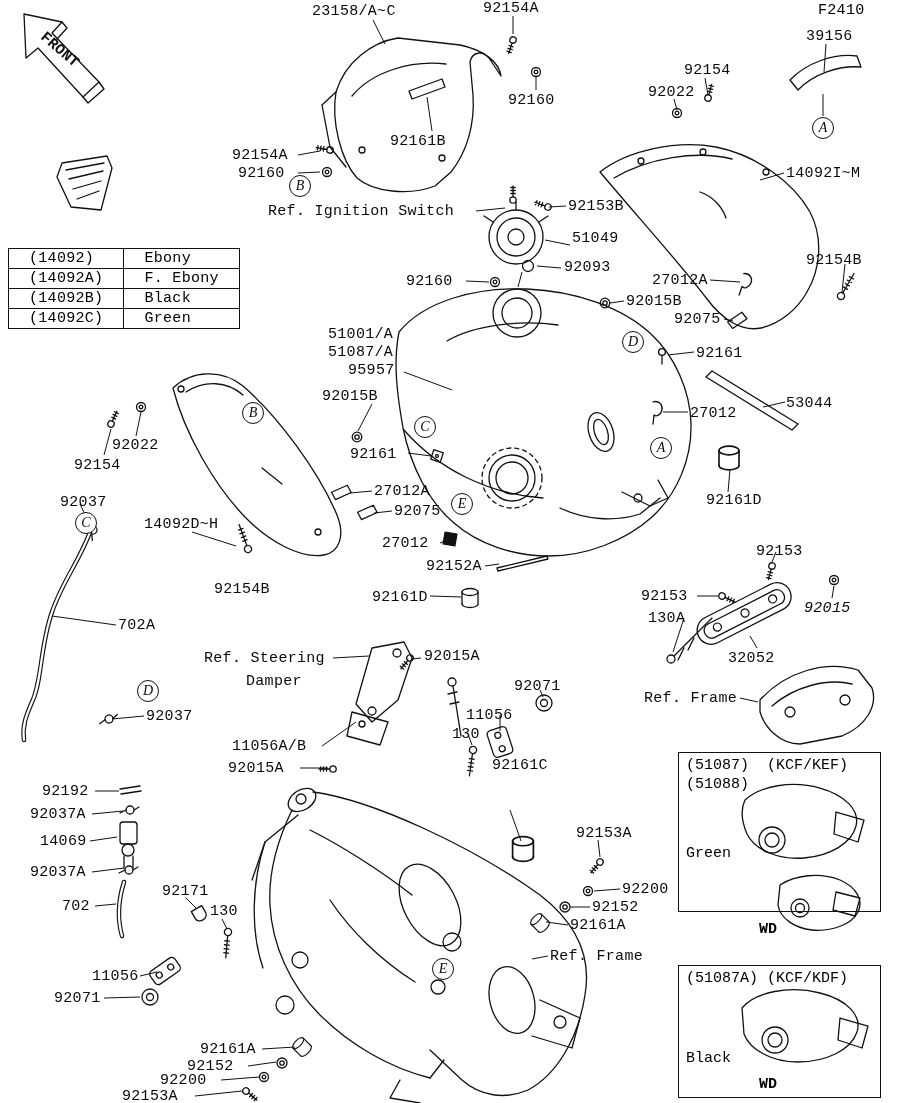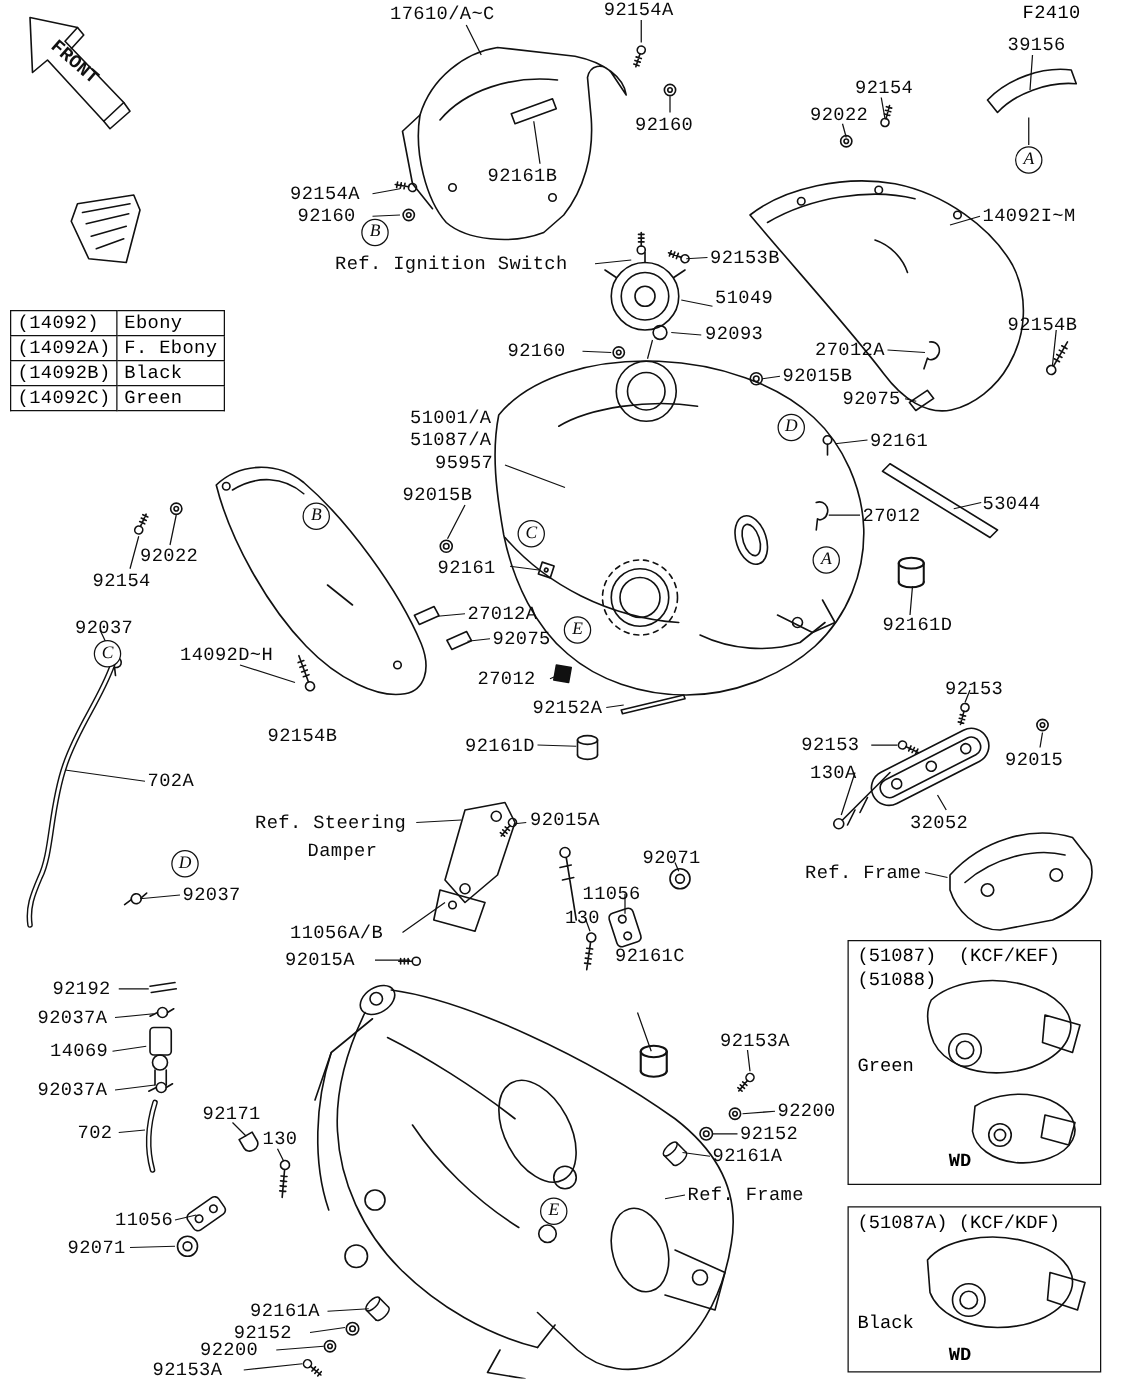--- a/index.html
+++ b/index.html
@@ -18,21 +18,21 @@
     background:#fff;text-align:center;
     font:italic 14px/19px "Liberation Serif","DejaVu Serif",serif;color:#0a0a0a;
   }
   .page-code{position:absolute;left:818px;top:2px;font-size:15px;letter-spacing:.3px}
   .legend-box{
     position:absolute;left:8px;top:88px;width:158px;height:157px;
     border:1.7px solid #111;padding:3px 5px;font-size:14px;line-height:19px;white-space:pre;
   }
   .legend-caption{position:absolute;left:46px;top:131px;font-size:15px;font-weight:bold}
   .color-table{position:absolute;left:8px;top:248px;border-collapse:collapse;font-size:15px}
-  .color-table td{border:1.8px solid #111;padding:0 5px;height:20px;white-space:pre;letter-spacing:.3px}
+  .color-table td{border:1.8px solid #111;padding:0 20px;height:20px;white-space:pre;letter-spacing:.3px}
   .inset-box{position:absolute;border:1.7px solid #111;font-size:15px;white-space:pre}
   .inset-box .t{position:absolute;left:7px;top:3px;line-height:19px}
   .inset-box .t2{position:absolute;left:7px;top:22px;line-height:19px}
   .inset-box .c{position:absolute;left:7px}
   .inset-box .w{position:absolute;font-weight:bold}
   svg{display:block}
 </style>
 </head>
 <body>
 
@@ -333,35 +333,35 @@
           <td>(14092B)</td>
           <td>Black</td>
         </tr>
         <tr>
           <td>(14092C)</td>
           <td>Green</td>
         </tr>
       </tbody>
   </table>
 
-  <div class="inset-box" style="left:678px;top:752px;width:203px;height:196px">
+  <div class="inset-box" style="left:678px;top:752px;width:203px;height:160px">
     <div class="t">(51087)  (KCF/KEF)</div>
     <div class="t2">(51088)</div>
     <div class="c" style="top:92px">Green</div>
     <div class="w" style="left:80px;top:168px">WD</div>
   </div>
 
   <div class="inset-box" style="left:678px;top:965px;width:203px;height:133px">
     <div class="t">(51087A) (KCF/KDF)</div>
     <div class="c" style="top:84px">Black</div>
     <div class="w" style="left:80px;top:110px">WD</div>
   </div>
 
   <div class="layer">
-      <div class="lbl" style="left: 312px; top: 3px;">17610/A~C</div>
+      <div class="lbl" style="left: 312px; top: 3px;">23158/A~C</div>
       <div class="lbl" style="left: 483px; top: 0px;">92154A</div>
       <div class="lbl" style="left: 806px; top: 28px;">39156</div>
       <div class="lbl" style="left: 684px; top: 62px;">92154</div>
       <div class="lbl" style="left: 648px; top: 84px;">92022</div>
       <div class="lbl" style="left: 508px; top: 92px;">92160</div>
       <div class="lbl" style="left: 390px; top: 133px;">92161B</div>
       <div class="lbl" style="left: 232px; top: 147px;">92154A</div>
       <div class="lbl" style="left: 238px; top: 165px;">92160</div>
       <div class="lbl" style="left: 786px; top: 165px;">14092I~M</div>
       <div class="lbl" style="left: 268px; top: 203px;">Ref. Ignition Switch</div>
@@ -388,21 +388,21 @@
       <div class="lbl" style="left: 60px; top: 494px;">92037</div>
       <div class="lbl" style="left: 144px; top: 516px;">14092D~H</div>
       <div class="lbl" style="left: 706px; top: 492px;">92161D</div>
       <div class="lbl" style="left: 382px; top: 535px;">27012</div>
       <div class="lbl" style="left: 426px; top: 558px;">92152A</div>
       <div class="lbl" style="left: 214px; top: 581px;">92154B</div>
       <div class="lbl" style="left: 372px; top: 589px;">92161D</div>
       <div class="lbl" style="left: 641px; top: 588px;">92153</div>
       <div class="lbl" style="left: 648px; top: 610px;">130A</div>
       <div class="lbl" style="left: 756px; top: 543px;">92153</div>
-      <div class="lbl" style="left: 804px; top: 600px;">92015</div>
+      <div class="lbl" style="left: 804px; top: 600px; font-style: italic;">92015</div>
       <div class="lbl" style="left: 118px; top: 617px;">702A</div>
       <div class="lbl" style="left: 728px; top: 650px;">32052</div>
       <div class="lbl" style="left: 204px; top: 650px;">Ref. Steering</div>
       <div class="lbl" style="left: 246px; top: 673px;">Damper</div>
       <div class="lbl" style="left: 424px; top: 648px;">92015A</div>
       <div class="lbl" style="left: 644px; top: 690px;">Ref. Frame</div>
       <div class="lbl" style="left: 514px; top: 678px;">92071</div>
       <div class="lbl" style="left: 146px; top: 708px;">92037</div>
       <div class="lbl" style="left: 466px; top: 707px;">11056</div>
       <div class="lbl" style="left: 452px; top: 726px;">130</div>

